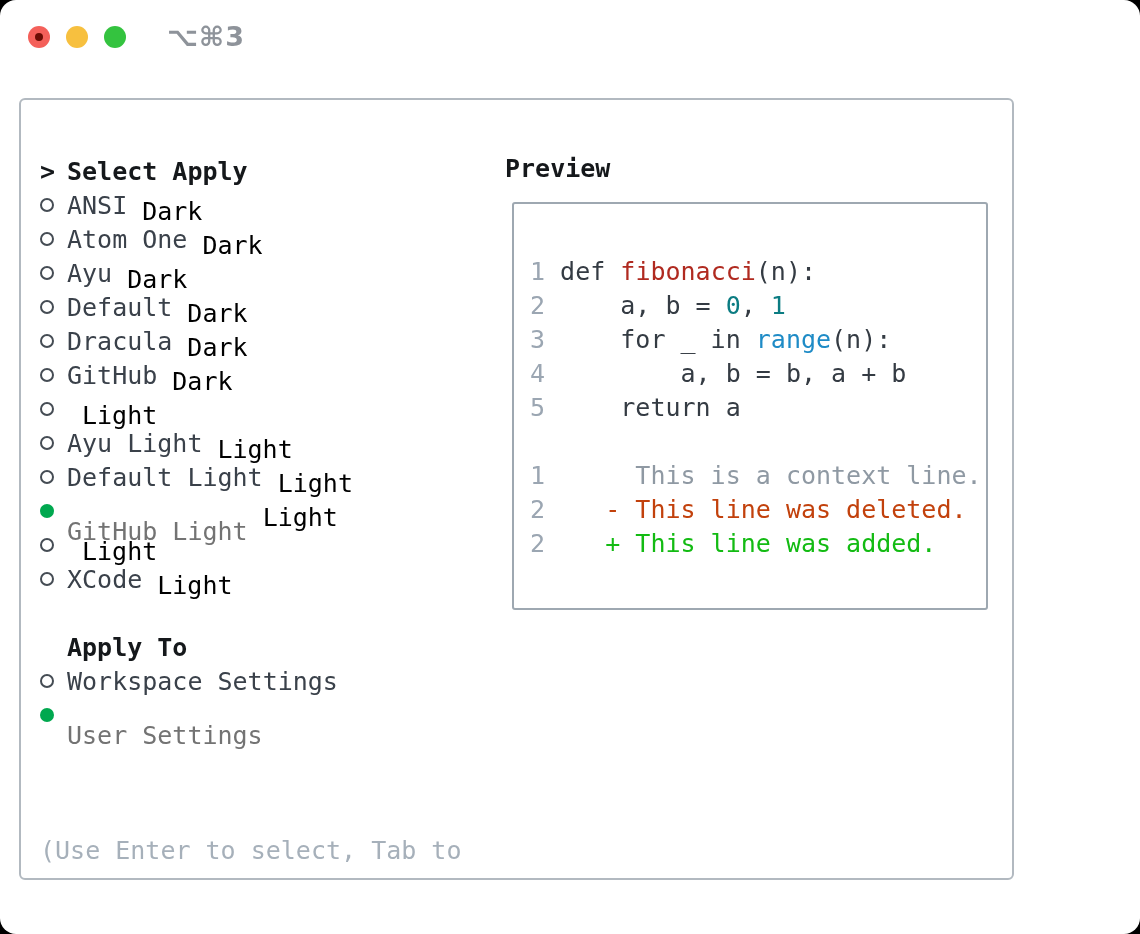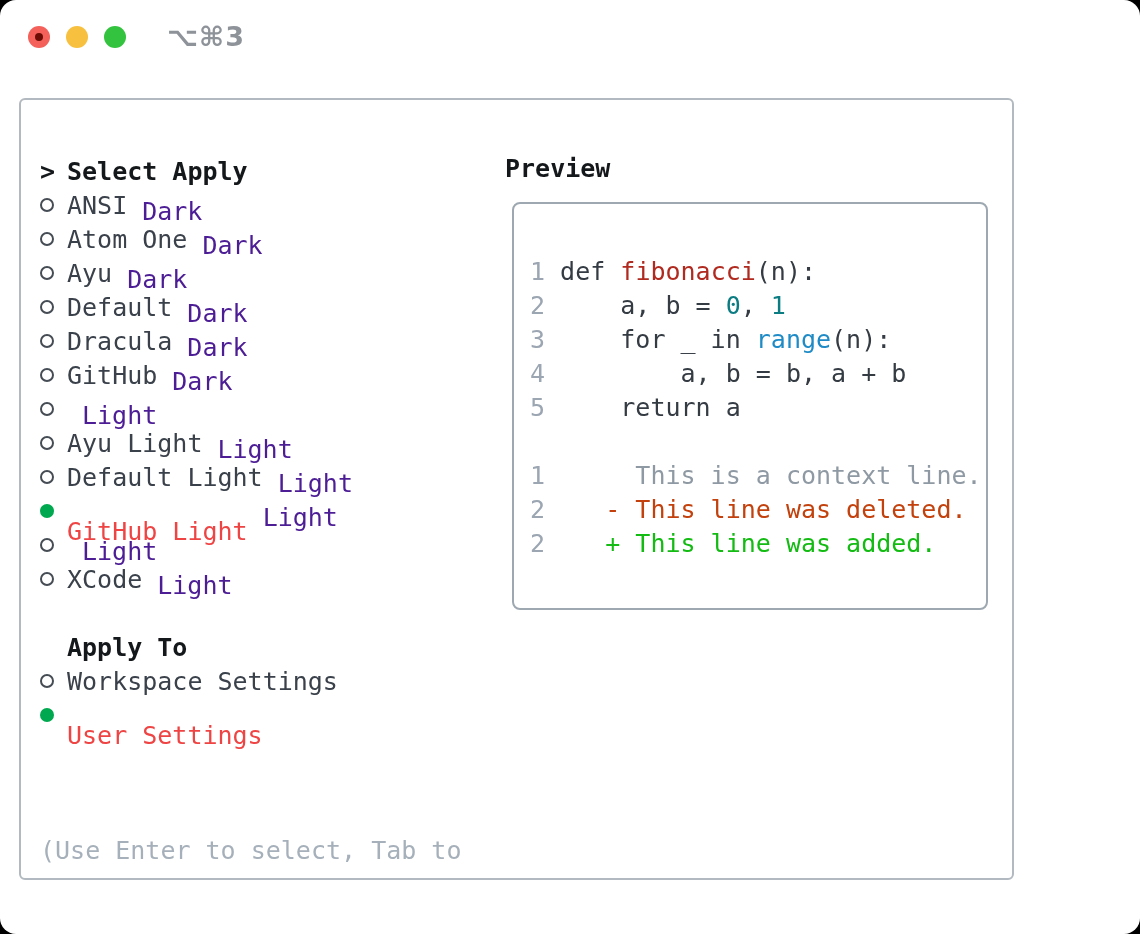--- a/index.html
+++ b/index.html
@@ -25,30 +25,30 @@
   .panel{
     position:absolute;left:19px;top:98px;width:995px;height:782px;
     border:2px solid #b2b9c0;border-radius:6px;box-sizing:border-box;background:#fff;
   }
   .row{display:flex;align-items:center;height:34px;font-size:25px;color:#3a414a;white-space:pre;}
   .marker{display:inline-flex;align-items:center;width:27px;flex:0 0 27px;}
   .circle{width:14px;height:14px;border-radius:50%;border:2px solid #454c54;box-sizing:border-box;}
   .circle.filled{border:none;background:#00a84f;}
   .chev{font-weight:bold;color:#15181b;}
   .hdr{font-weight:bold;color:#15181b;}
-  .sel{color:#ef4444;margin-top:40px;}
-  .tag{color:#4c1d95;margin-left:15px;margin-top:13px;}
+  .sel{color:#737373;margin-top:40px;}
+  .tag{color:#000000;margin-left:15px;margin-top:13px;}
   .left-col{position:absolute;left:19px;top:54px;width:460px;}
   .apply-sec{margin-top:34px;}
   .hint{margin-top:34px;color:#a6b0ba;font-size:25px;line-height:34px;white-space:pre;}
   
   .preview-heading{position:absolute;left:484px;top:54px;font-size:25px;font-weight:bold;color:#15181b;}
   .preview-box{
     position:absolute;left:491px;top:102px;width:476px;height:408px;
-    border:2px solid #9ea8b1;border-radius:8px;box-sizing:border-box;
+    border:2px solid #9ea8b1;border-radius:3px;box-sizing:border-box;
     padding:53px 0 0 16px;overflow:hidden;
   }
   .pline{height:34px;font-size:25px;white-space:pre;}
   .ln{color:#9ba6b2;}
   .code{color:#343b43;}
   .func{color:#b02a20;}
   .num{color:#0b7c82;}
   .builtin{color:#1e8bc6;}
   .ctx{color:#8f99a3;}
   .del{color:#c2410c;text-align:right;}

